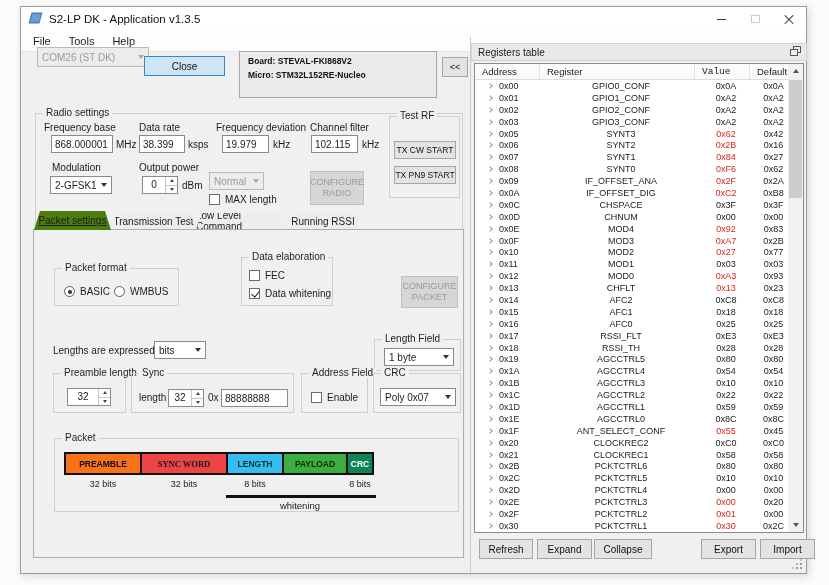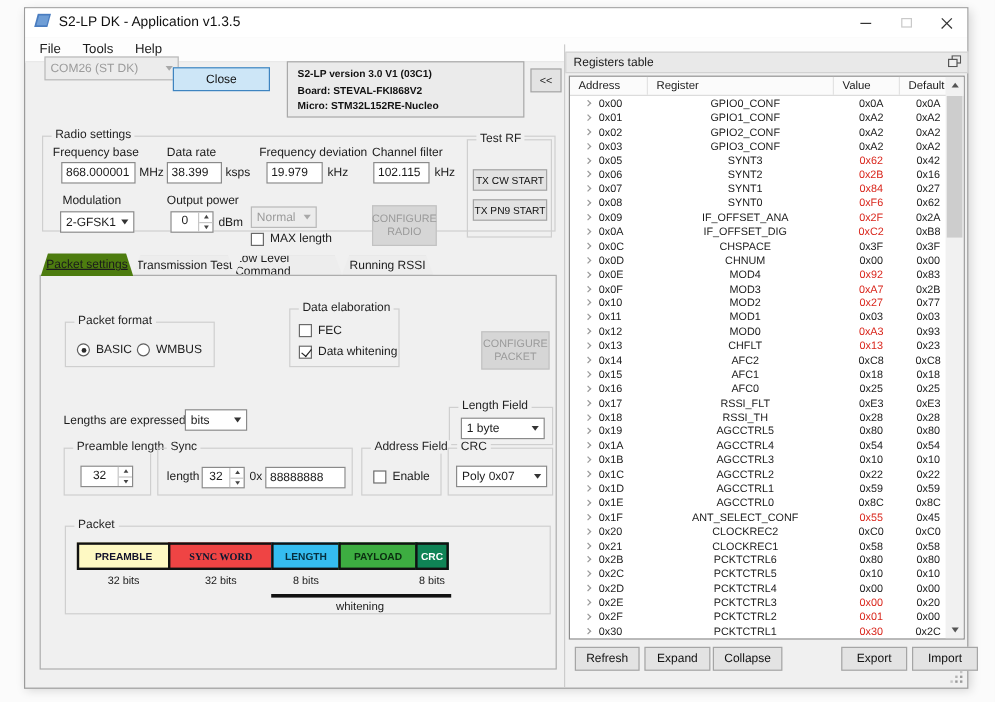--- a/index.html
+++ b/index.html
@@ -82,21 +82,21 @@
   .dock-title { position:absolute; left:450px; top:36px; width:336px; height:18px; background:#e9e9e9;
                 border:1px solid #d2d2d2; display:flex; align-items:center; font-size:10px;
                 padding-left:6px; color:#1a1a1a; }
   .float-ic { margin-left:auto; margin-right:5px; }
   .regtable { position:absolute; left:453px; top:56px; width:330px; height:470px; background:#fff;
               border:1px solid #8c8c8c; overflow:hidden; }
   .thead { display:flex; height:16px; border-bottom:1px solid #dcdcdc; background:#fbfbfb;
            font-size:9.5px; align-items:center; }
   .thead span { border-right:1px solid #e3e3e3; height:100%; display:flex; align-items:center; }
   .h0 { width:65px; padding-left:7px; } .h1 { width:155px; padding-left:7px; }
-  .h2 { width:55px; padding-left:7px; } .h3 { flex:1; padding-left:7px; border-right:none!important; }
+  .h2 { width:55px; padding-left:7px;font-family:Liberation Mono, monospace; } .h3 { flex:1; padding-left:7px; border-right:none!important; }
   .trow { display:flex; height:11.9px; align-items:center; font-size:9px; }
   .trow .c0 { width:65px; display:flex; align-items:center; }
   .trow .c1 { width:155px; padding-left:7px; } .trow .c2 { width:55px; padding-left:7px; }
   .trow .c3 { flex:1; padding-left:7px; }
   .chev { width:4px; height:4px; border-top:1px solid #9a9a9a; border-right:1px solid #9a9a9a;
           transform:rotate(45deg); display:inline-block; margin:0 7px 0 13px; flex:none; }
   .vscroll { position:absolute; right:0; top:0; width:15px; height:100%; background:#f1f1f1; }
   .sbtn { position:absolute; left:0; width:15px; height:14px; display:flex; align-items:center;
           justify-content:center; }
   .sb-up { top:0; } .sb-dn { bottom:0; }
@@ -145,27 +145,26 @@
       <span class="menu-item">Tools</span>
       <span class="menu-item">Help</span>
     </div>
 
   <div class="combo disabled" style="left:16px; top:40px; width:112px; height:20px;">
     <span>COM26 (ST DK)</span>
       <span class="arr"></span>
   </div>
   <div class="btn primary" style="left:123px; top:49px; width:81px; height:20px;">Close</div>
   <div class="infobox">
-    <div>S2-LP version 3.0 V1 (03C1)</div>
     <div>Board: STEVAL-FKI868V2</div>
     <div>Micro: STM32L152RE-Nucleo</div>
   </div>
   <div class="btn" style="left:421px; top:50px; width:26px; height:20px; font-size:9px;">&lt;&lt;</div>
 
-  <div class="group" style="left:14px; top:106px; width:428px; height:80px;">
+  <div class="group" style="left:14px; top:106px; width:428px; height:117px;">
     <span class="glabel">Radio settings</span>
 
     <span class="lab" style="left:8px; top:8px;">Frequency base</span>
     <input class="tinput" style="left: 15px; top: 21px; width: 62px; height: 18px;" value="868.000001">
     <span class="unit" style="left:80px; top:25px;">MHz</span>
 
     <span class="lab" style="left:103px; top:8px;">Data rate</span>
     <input class="tinput" style="left: 103px; top: 21px; width: 46px; height: 18px;" value="38.399">
     <span class="unit" style="left:152px; top:25px;">ksps</span>
 
@@ -296,21 +295,21 @@
     <span class="glabel">CRC</span>
     <div class="combo" style="left:6px; top:14px; width:76px; height:18px;">
       <span>Poly 0x07</span>
         <span class="arr"></span>
     </div>
   </div>
 
   <div class="group" style="left:33px; top:431px; width:405px; height:74px;">
     <span class="glabel">Packet</span>
     <div id="pktbar" style="position:absolute; left:9px; top:13px; height:23px;">
-        <div class="seg" style="left: 0px; width: 78px; background: #fef9c3; color: rgb(16, 16, 42);">PREAMBLE</div>
+        <div class="seg" style="left: 0px; width: 78px; background: #f97316; color: rgb(16, 16, 42);">PREAMBLE</div>
         <div class="seg" style="left: 76px; width: 88px; background: #ef4444; color: rgb(8, 24, 48); font-family: Liberation Serif, serif;">SYNC WORD</div>
         <div class="seg" style="left: 162px; width: 58px; background: rgb(53, 189, 240); color: rgb(6, 48, 63);">LENGTH</div>
         <div class="seg" style="left: 218px; width: 66px; background: rgb(61, 173, 65); color: rgb(10, 45, 16);">PAYLOAD</div>
         <div class="seg" style="left: 282px; width: 28px; background: rgb(15, 132, 86); color: rgb(255, 255, 255);">CRC</div>
       </div>
     <div id="pktbits">
         <span class="bits" style="left: 48px; top: 40px;">32 bits</span>
         <span class="bits" style="left: 129px; top: 40px;">32 bits</span>
         <span class="bits" style="left: 200px; top: 40px;">8 bits</span>
         <span class="bits" style="left: 305px; top: 40px;">8 bits</span>

